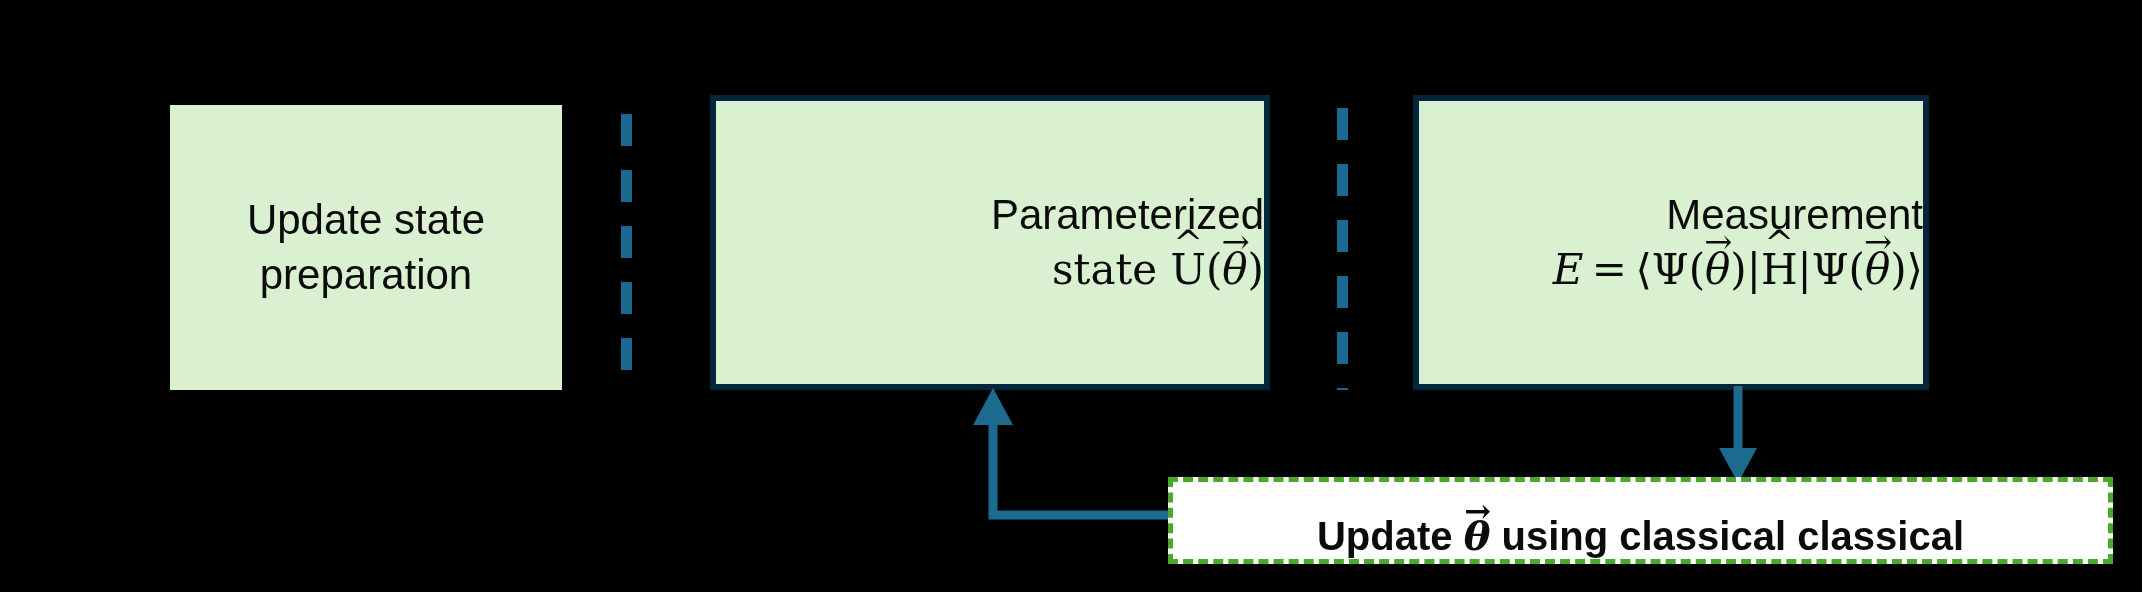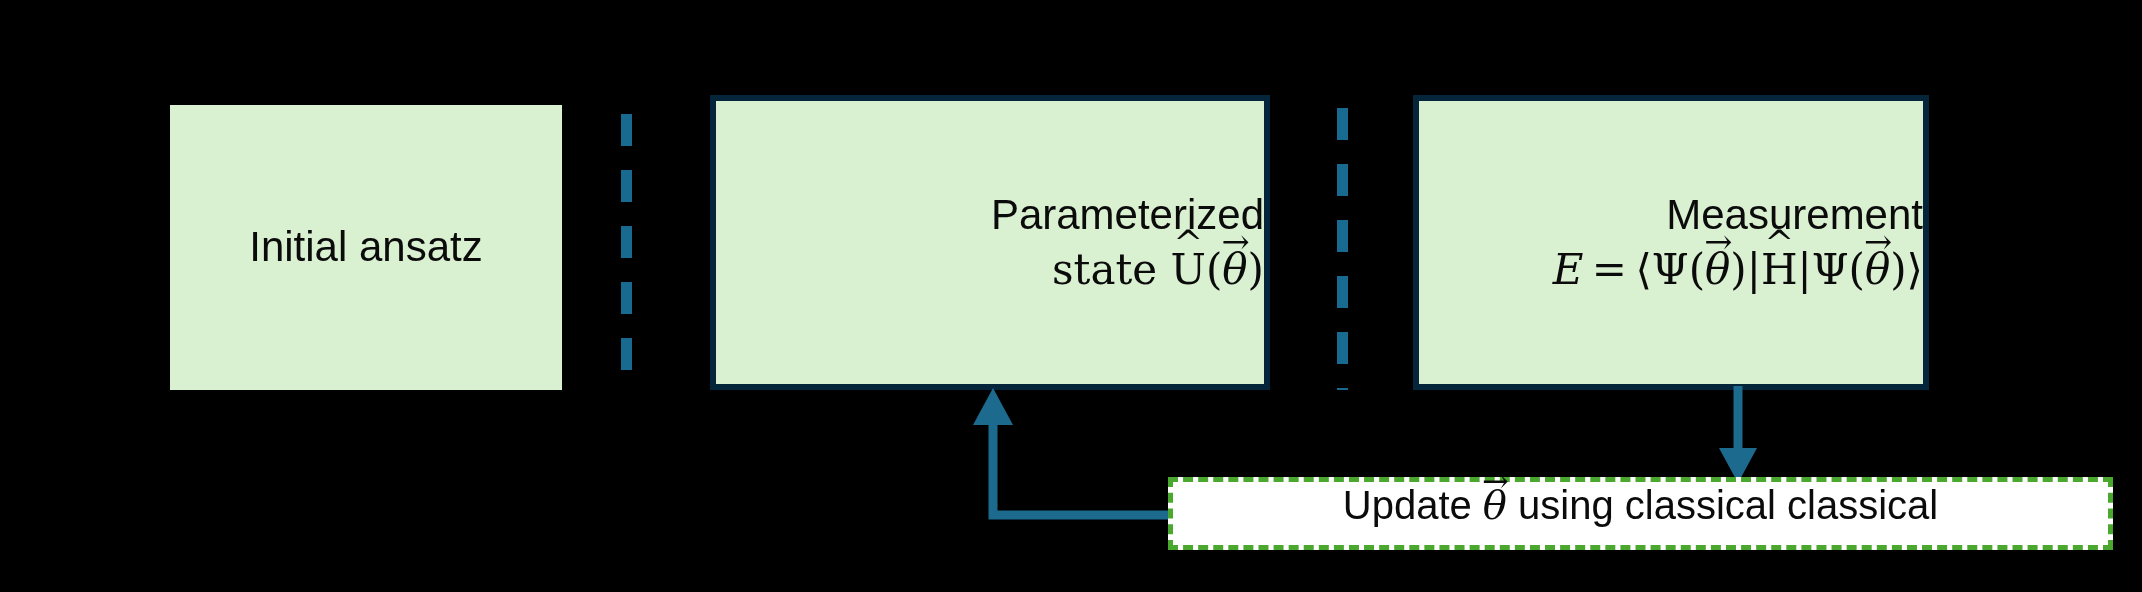--- a/index.html
+++ b/index.html
@@ -58,27 +58,28 @@
   }
   #barrier-1 { left: 621px;  top: 114px; height: 276px; }
   #barrier-2 { left: 1337px; top: 108px; height: 282px; }
 
   
   #box-update {
     position: absolute;
     left: 1168px;
     top: 477px;
     width: 945px;
-    height: 73px;
+    height: 87px;
     background: #ffffff;
     border: 5px dashed #4ba82e;
     box-sizing: border-box;
     display: flex;
-    align-items: flex-start;
+    align-items: flex-end;
     justify-content: center;
+    font-weight: bold;
   }
   #box-update .update-text {
     font-size: 40px;
     color: #0b0b0b;
     white-space: nowrap;
   }
 
   
   .arrow-svg {
     position: absolute;
@@ -112,21 +113,22 @@
     line-height: 1;
   }
   .ital { font-style: italic; }
 </style>
 </head>
 <body>
 
 <div id="stage">
 
   <div class="stage-box" id="box-initial">
-    <div class="box-line">Initial ansatz</div>
+    <div class="box-line">Update state</div>
+    <div class="box-line">preparation</div>
   </div>
 
   <div class="barrier" id="barrier-1"></div>
 
   <div class="stage-box bordered" id="box-ansatz">
     <div class="box-line">Parameterized</div>
     <div class="box-line math">
       <span>state </span><span class="hatwrap"><span class="hat-mark">^</span><span>U</span></span><span>(</span><span class="vecwrap ital"><span class="vec-arrow">→</span><span>θ</span></span><span>)</span>
     </div>
   </div>

